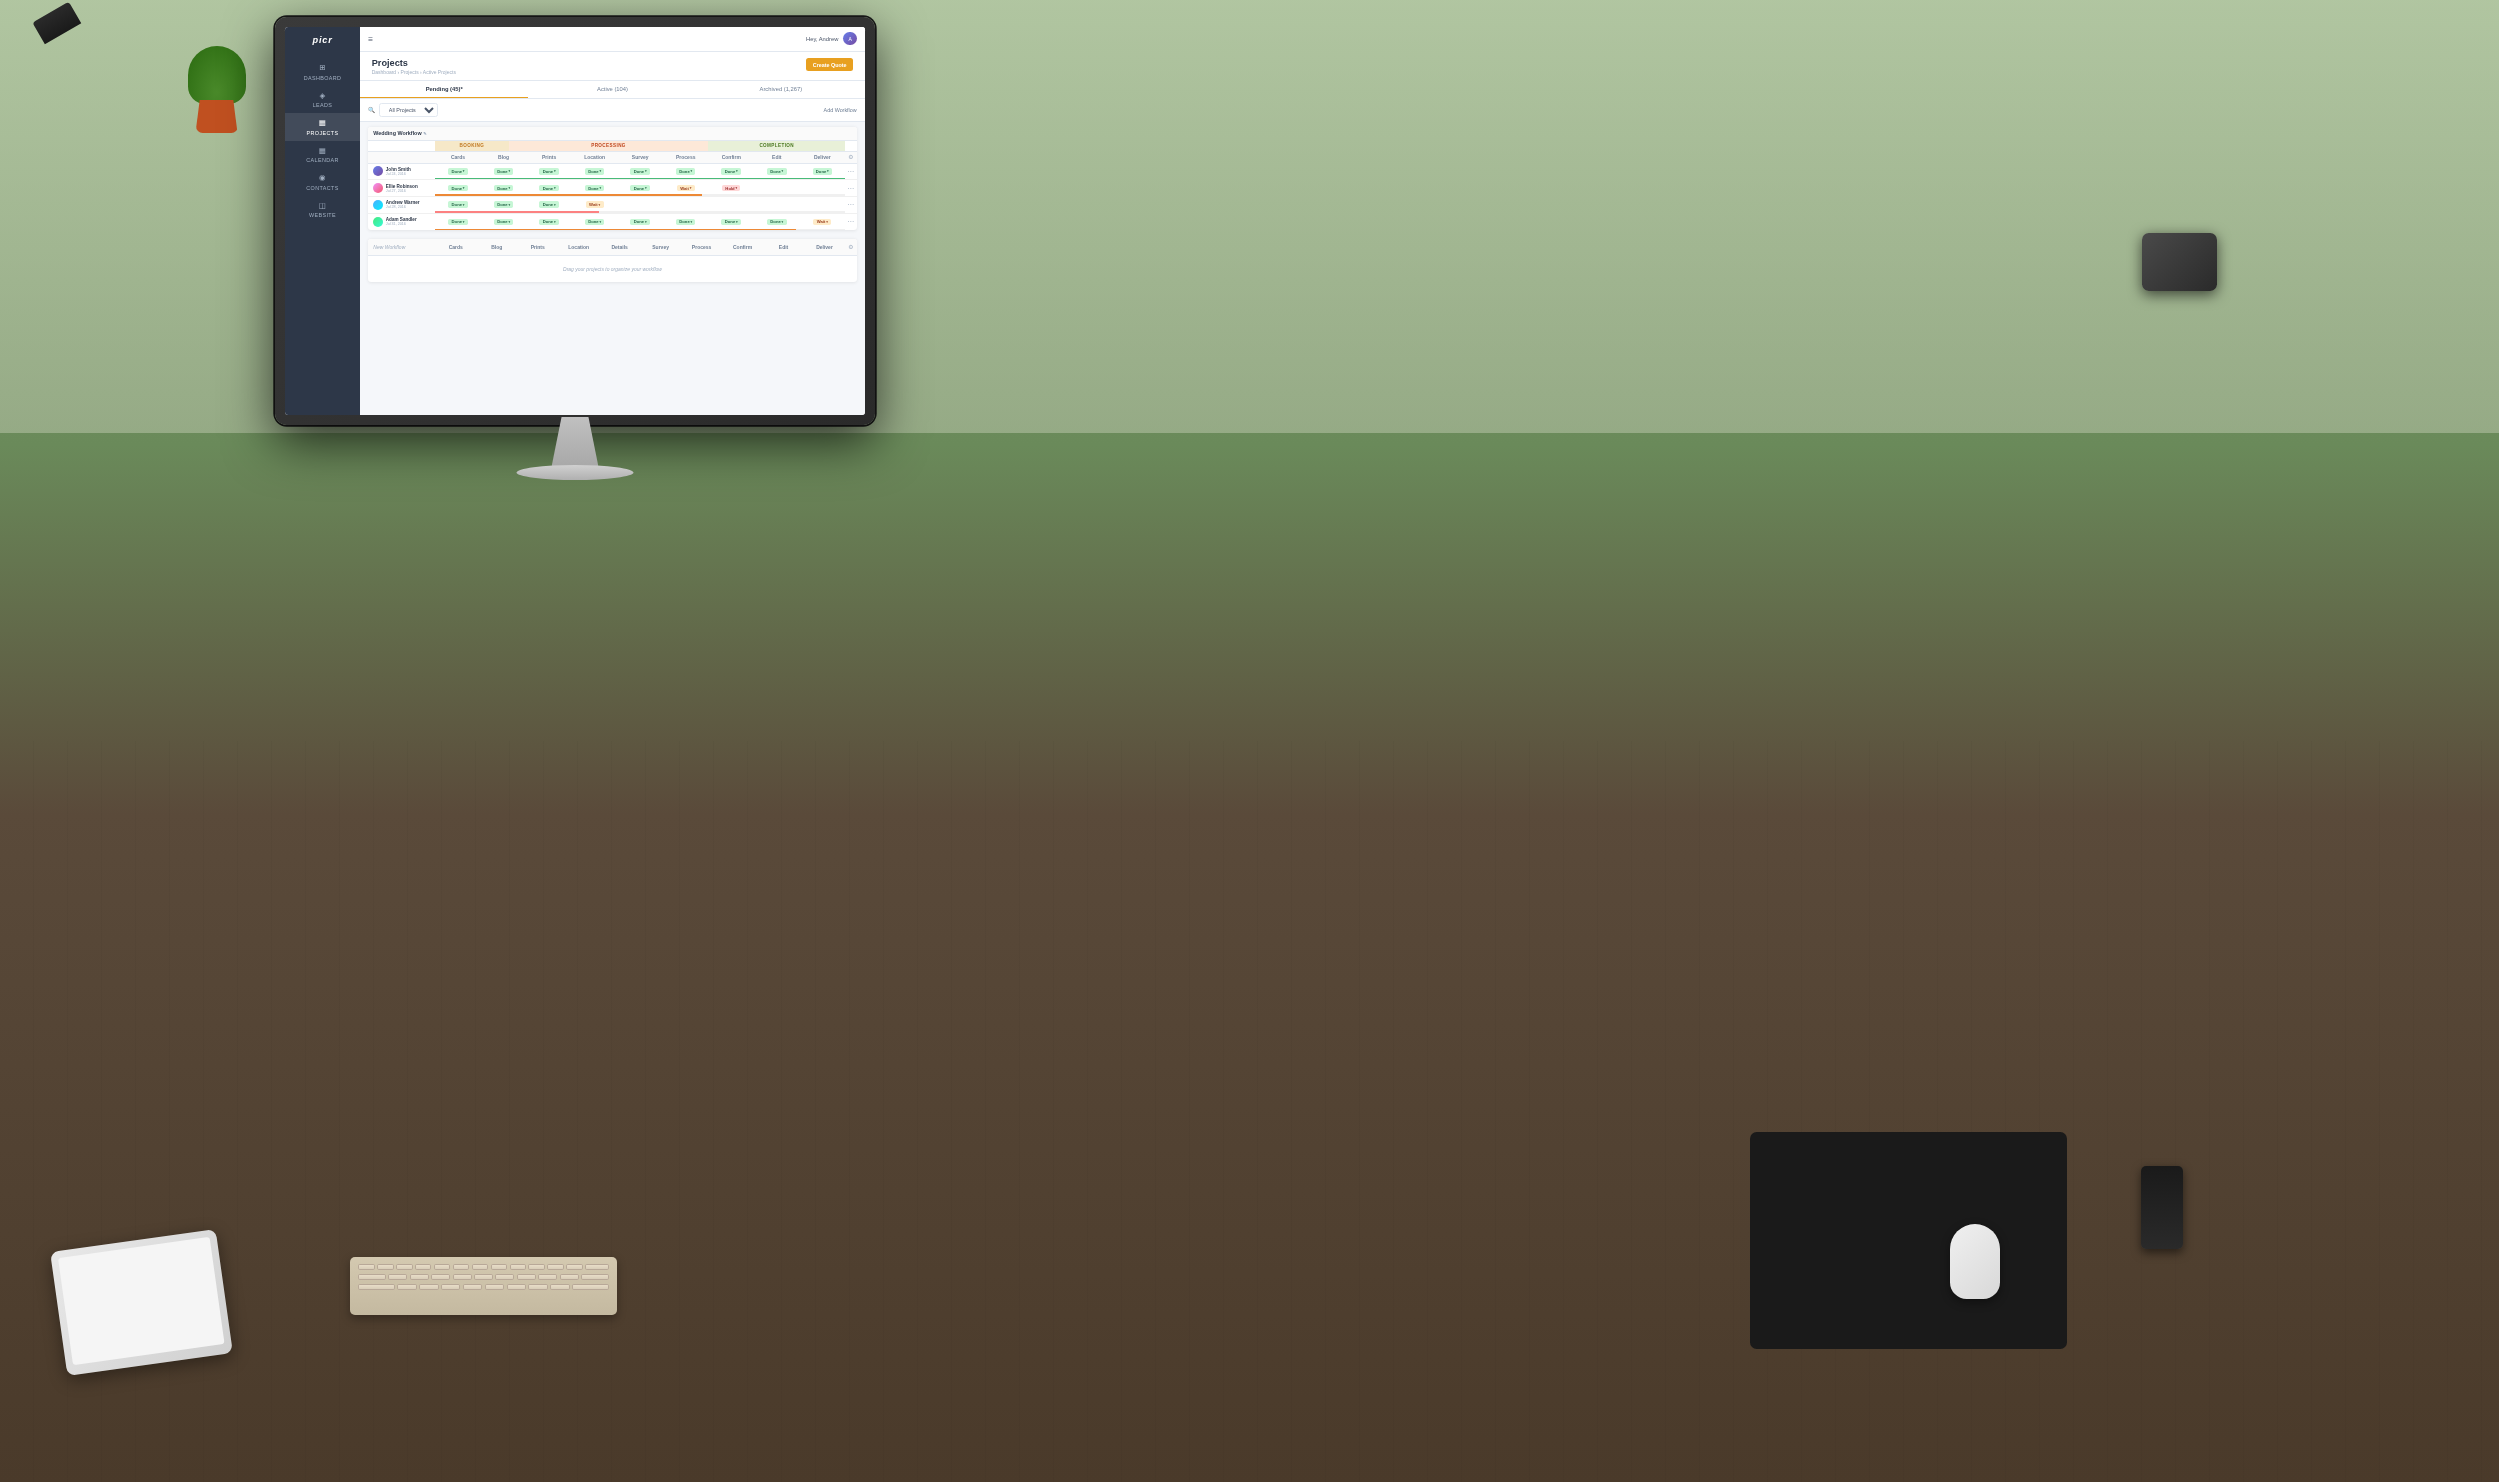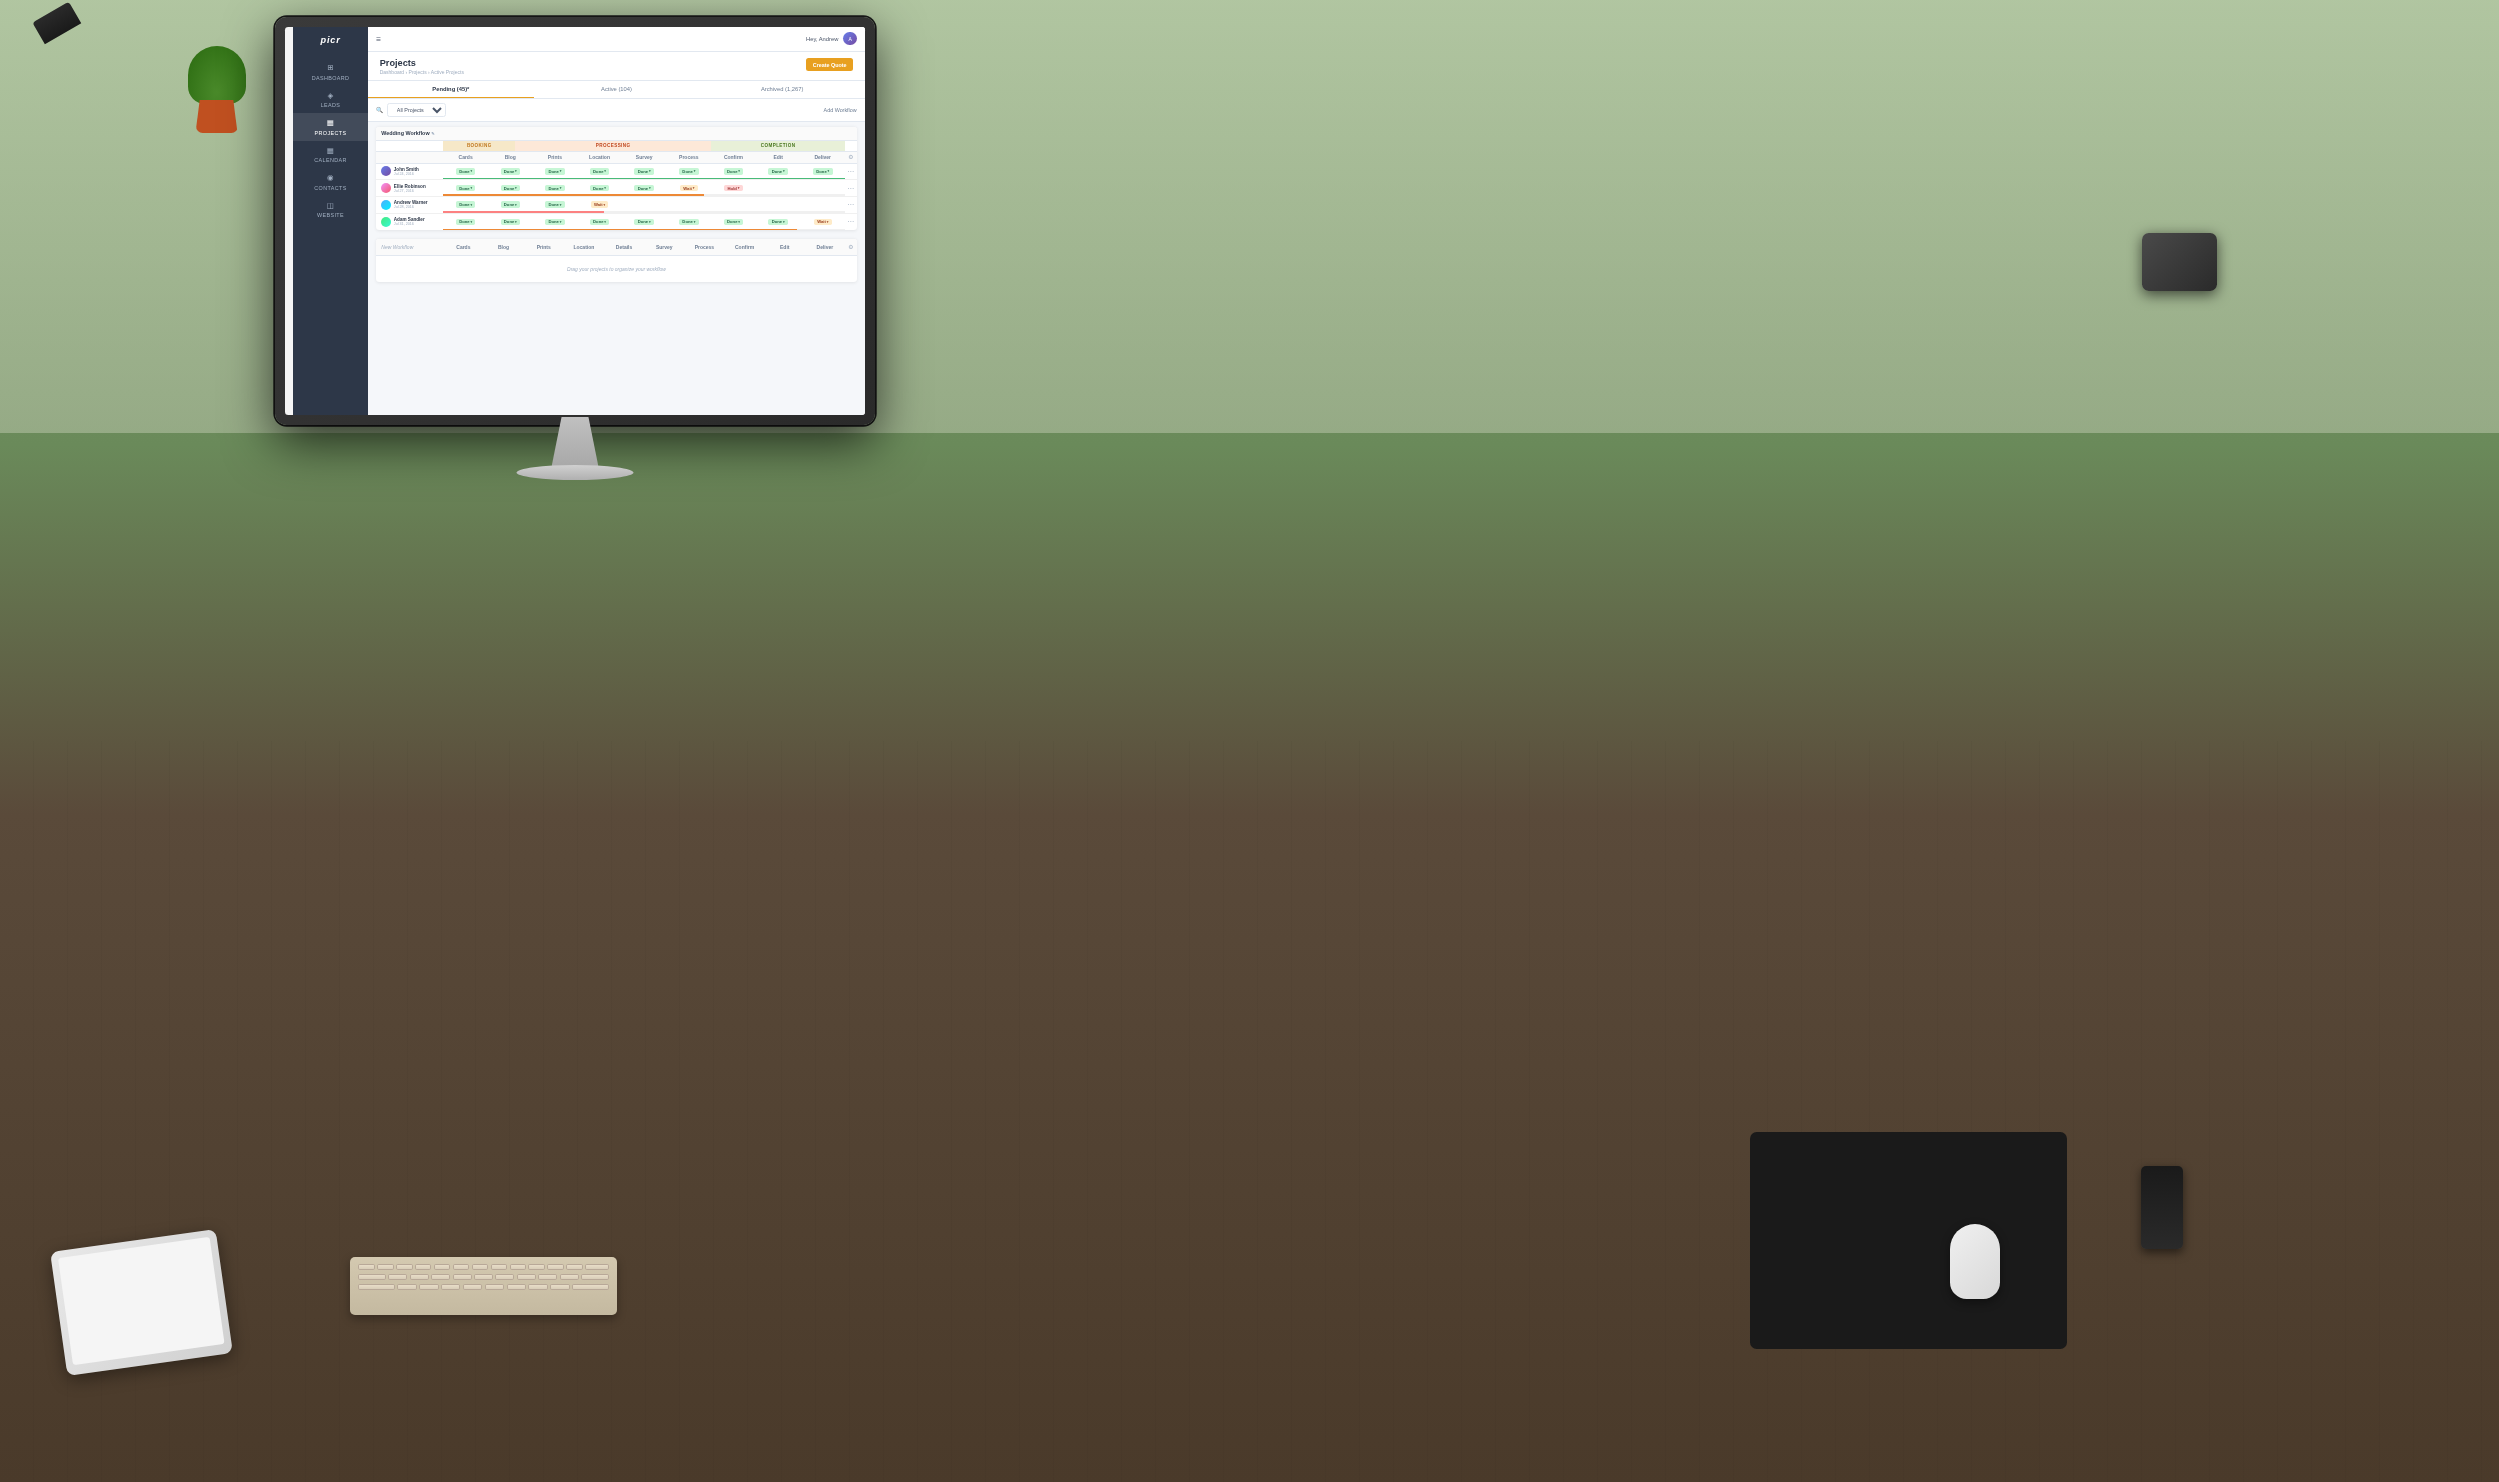--- a/index.html
+++ b/index.html
@@ -94,21 +94,20 @@
       font-size: 18.3px;
       text-align: center;
       line-height: 23px;
     }
 
     
     .app-container {
       display: flex;
       width: 100%;
       height: 100%;
-      margin-left: 8px;
     }
 
     
     .sidebar {
       width: 75px;
       background: #2d3748;
       display: flex;
       flex-direction: column;
       align-items: center;
       padding-top: 8.3px;

